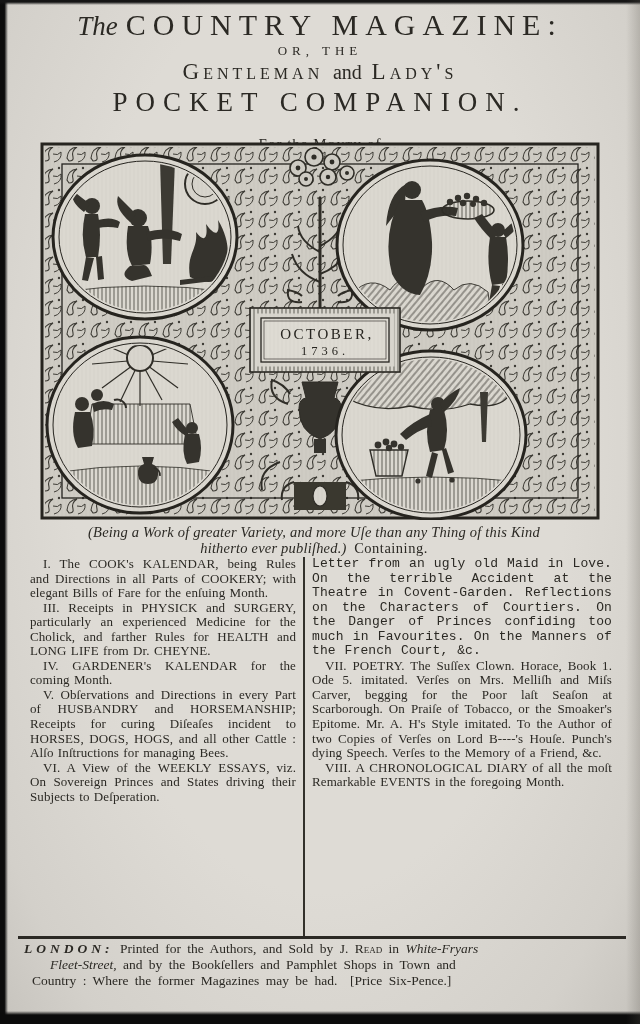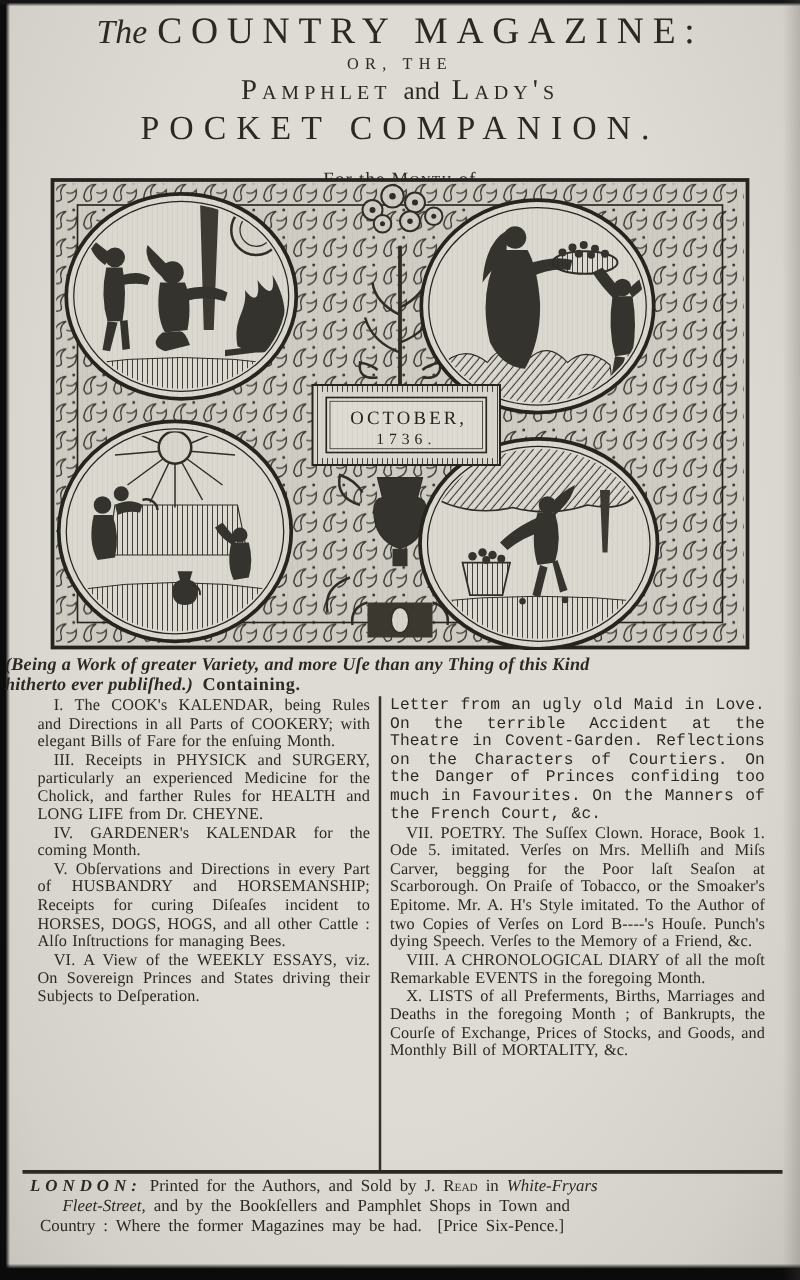--- a/index.html
+++ b/index.html
@@ -21,22 +21,22 @@
   .m2{font-size:13px;letter-spacing:5px;margin-top:2px;}
   .m3{font-size:23px;letter-spacing:4px;margin-top:1px;}
   .sc{font-variant:small-caps;}
   .m3 .and{font-size:20px;letter-spacing:0;}
   .m4{font-size:27px;letter-spacing:8px;margin-top:2px;white-space:nowrap;}
   .m5{font-size:15px;margin-top:19px;letter-spacing:1px;}
 
   .engraving{position:absolute;top:142px;left:40px;width:560px;height:378px;margin:0;}
   .engraving svg{display:block;width:100%;height:100%;}
 
-  .caption{position:absolute;top:525px;left:4px;right:16px;
-    font-style:italic;font-size:14.5px;line-height:15.5px;letter-spacing:.2px;font-weight:bold;}
+  .caption{position:absolute;top:525px;left:4px;right:16px;text-align:center;
+    font-style:italic;font-size:14.5px;line-height:15.5px;letter-spacing:.2px;}
   .caption .containing{font-style:normal;letter-spacing:.5px;}
 
   .contents{position:absolute;top:557px;left:30px;right:28px;height:379px;display:flex;}
   .col{overflow:hidden;}
   .col.left{width:266px;}
   .divider{width:2px;background:#33312b;margin:0 7px 0 7px;}
   .col.right{flex:1;}
   .contents p{margin:0;font-size:13px;line-height:14.55px;text-align:justify;
     text-indent:13px;letter-spacing:.1px;word-spacing:1px;}
   .contents p.noindent{text-indent:0;font-family:Liberation Mono, monospace;}
@@ -54,21 +54,21 @@
 
 <div class="photo">
   <div class="edge-left"></div>
   <div class="edge-top"></div>
   <div class="edge-bottom"></div>
   <div class="edge-right"></div>
 
   <header class="masthead">
     <div class="m1"><span class="the">The</span><span>COUNTRY MAGAZINE:</span></div>
     <div class="m2">OR, THE</div>
-    <div class="m3"><span class="sc">Pamphlet</span> <span class="and">and</span> <span class="sc">Lady's</span></div>
+    <div class="m3"><span class="sc">Gentleman</span> <span class="and">and</span> <span class="sc">Lady's</span></div>
     <div class="m4">POCKET COMPANION.</div>
     <div class="m5"><span>For the</span> <span class="sc">Month</span> <span>of</span></div>
   </header>
 
   <figure class="engraving">
     <svg viewBox="0 0 560 378" xmlns="http://www.w3.org/2000/svg">
       <defs>
         <pattern id="fol" width="24" height="22" patternUnits="userSpaceOnUse">
           <path d="M3,16 Q4,6 13,5 Q7,9 9,15 Q10,19 5,19 Z" fill="none" stroke="#34322c" stroke-width="1.1"></path>
           <path d="M14,20 Q22,18 21,10 Q18,14 13,12" fill="none" stroke="#34322c" stroke-width="1"></path>
@@ -267,21 +267,20 @@
       <p>III. Receipts in PHYSICK and SURGERY, particularly an experienced Medicine for the Cholick, and farther Rules for HEALTH and LONG LIFE from Dr. CHEYNE.</p>
       <p>IV. GARDENER's KALENDAR for the coming Month.</p>
       <p>V. Obſervations and Directions in every Part of HUSBANDRY and HORSEMANSHIP; Receipts for curing Diſeaſes incident to HORSES, DOGS, HOGS, and all other Cattle : Alſo Inſtructions for managing Bees.</p>
       <p>VI. A View of the WEEKLY ESSAYS, viz. On Sovereign Princes and States driving their Subjects to Deſperation.</p>
     </section>
     <div class="divider"></div>
     <section class="col right">
       <p class="noindent">Letter from an ugly old Maid in Love. On the terrible Accident at the Theatre in Covent-Garden. Reflections on the Characters of Courtiers. On the Danger of Princes confiding too much in Favourites. On the Manners of the French Court, &amp;c.</p>
       <p>VII. POETRY. The Suſſex Clown. Horace, Book 1. Ode 5. imitated. Verſes on Mrs. Melliſh and Miſs Carver, begging for the Poor laſt Seaſon at Scarborough. On Praiſe of Tobacco, or the Smoaker's Epitome. Mr. A. H's Style imitated. To the Author of two Copies of Verſes on Lord B----'s Houſe. Punch's dying Speech. Verſes to the Memory of a Friend, &amp;c.</p>
       <p>VIII. A CHRONOLOGICAL DIARY of all the moſt Remarkable EVENTS in the foregoing Month.</p>
-      <p>X. LISTS of all Preferments, Births, Marriages and Deaths in the foregoing Month ; of Bankrupts, the Courſe of Exchange, Prices of Stocks, and Goods, and Monthly Bill of MORTALITY, &amp;c.</p>
     </section>
   </main>
 
   <div class="rule"></div>
 
   <footer class="imprint">
     <div class="l1"><span class="london">LONDON:</span> <span>Printed for the Authors, and Sold by</span> <span class="sc">J. Read</span> <span>in</span> <span class="ital">White-Fryars</span></div>
     <div class="l2"><span class="ital">Fleet-Street,</span> <span>and by the Bookſellers and Pamphlet Shops in Town and</span></div>
     <div class="l3"><span>Country : Where the former Magazines may be had.</span>&nbsp;&nbsp;<span>[Price Six-Pence.]</span></div>
   </footer>

